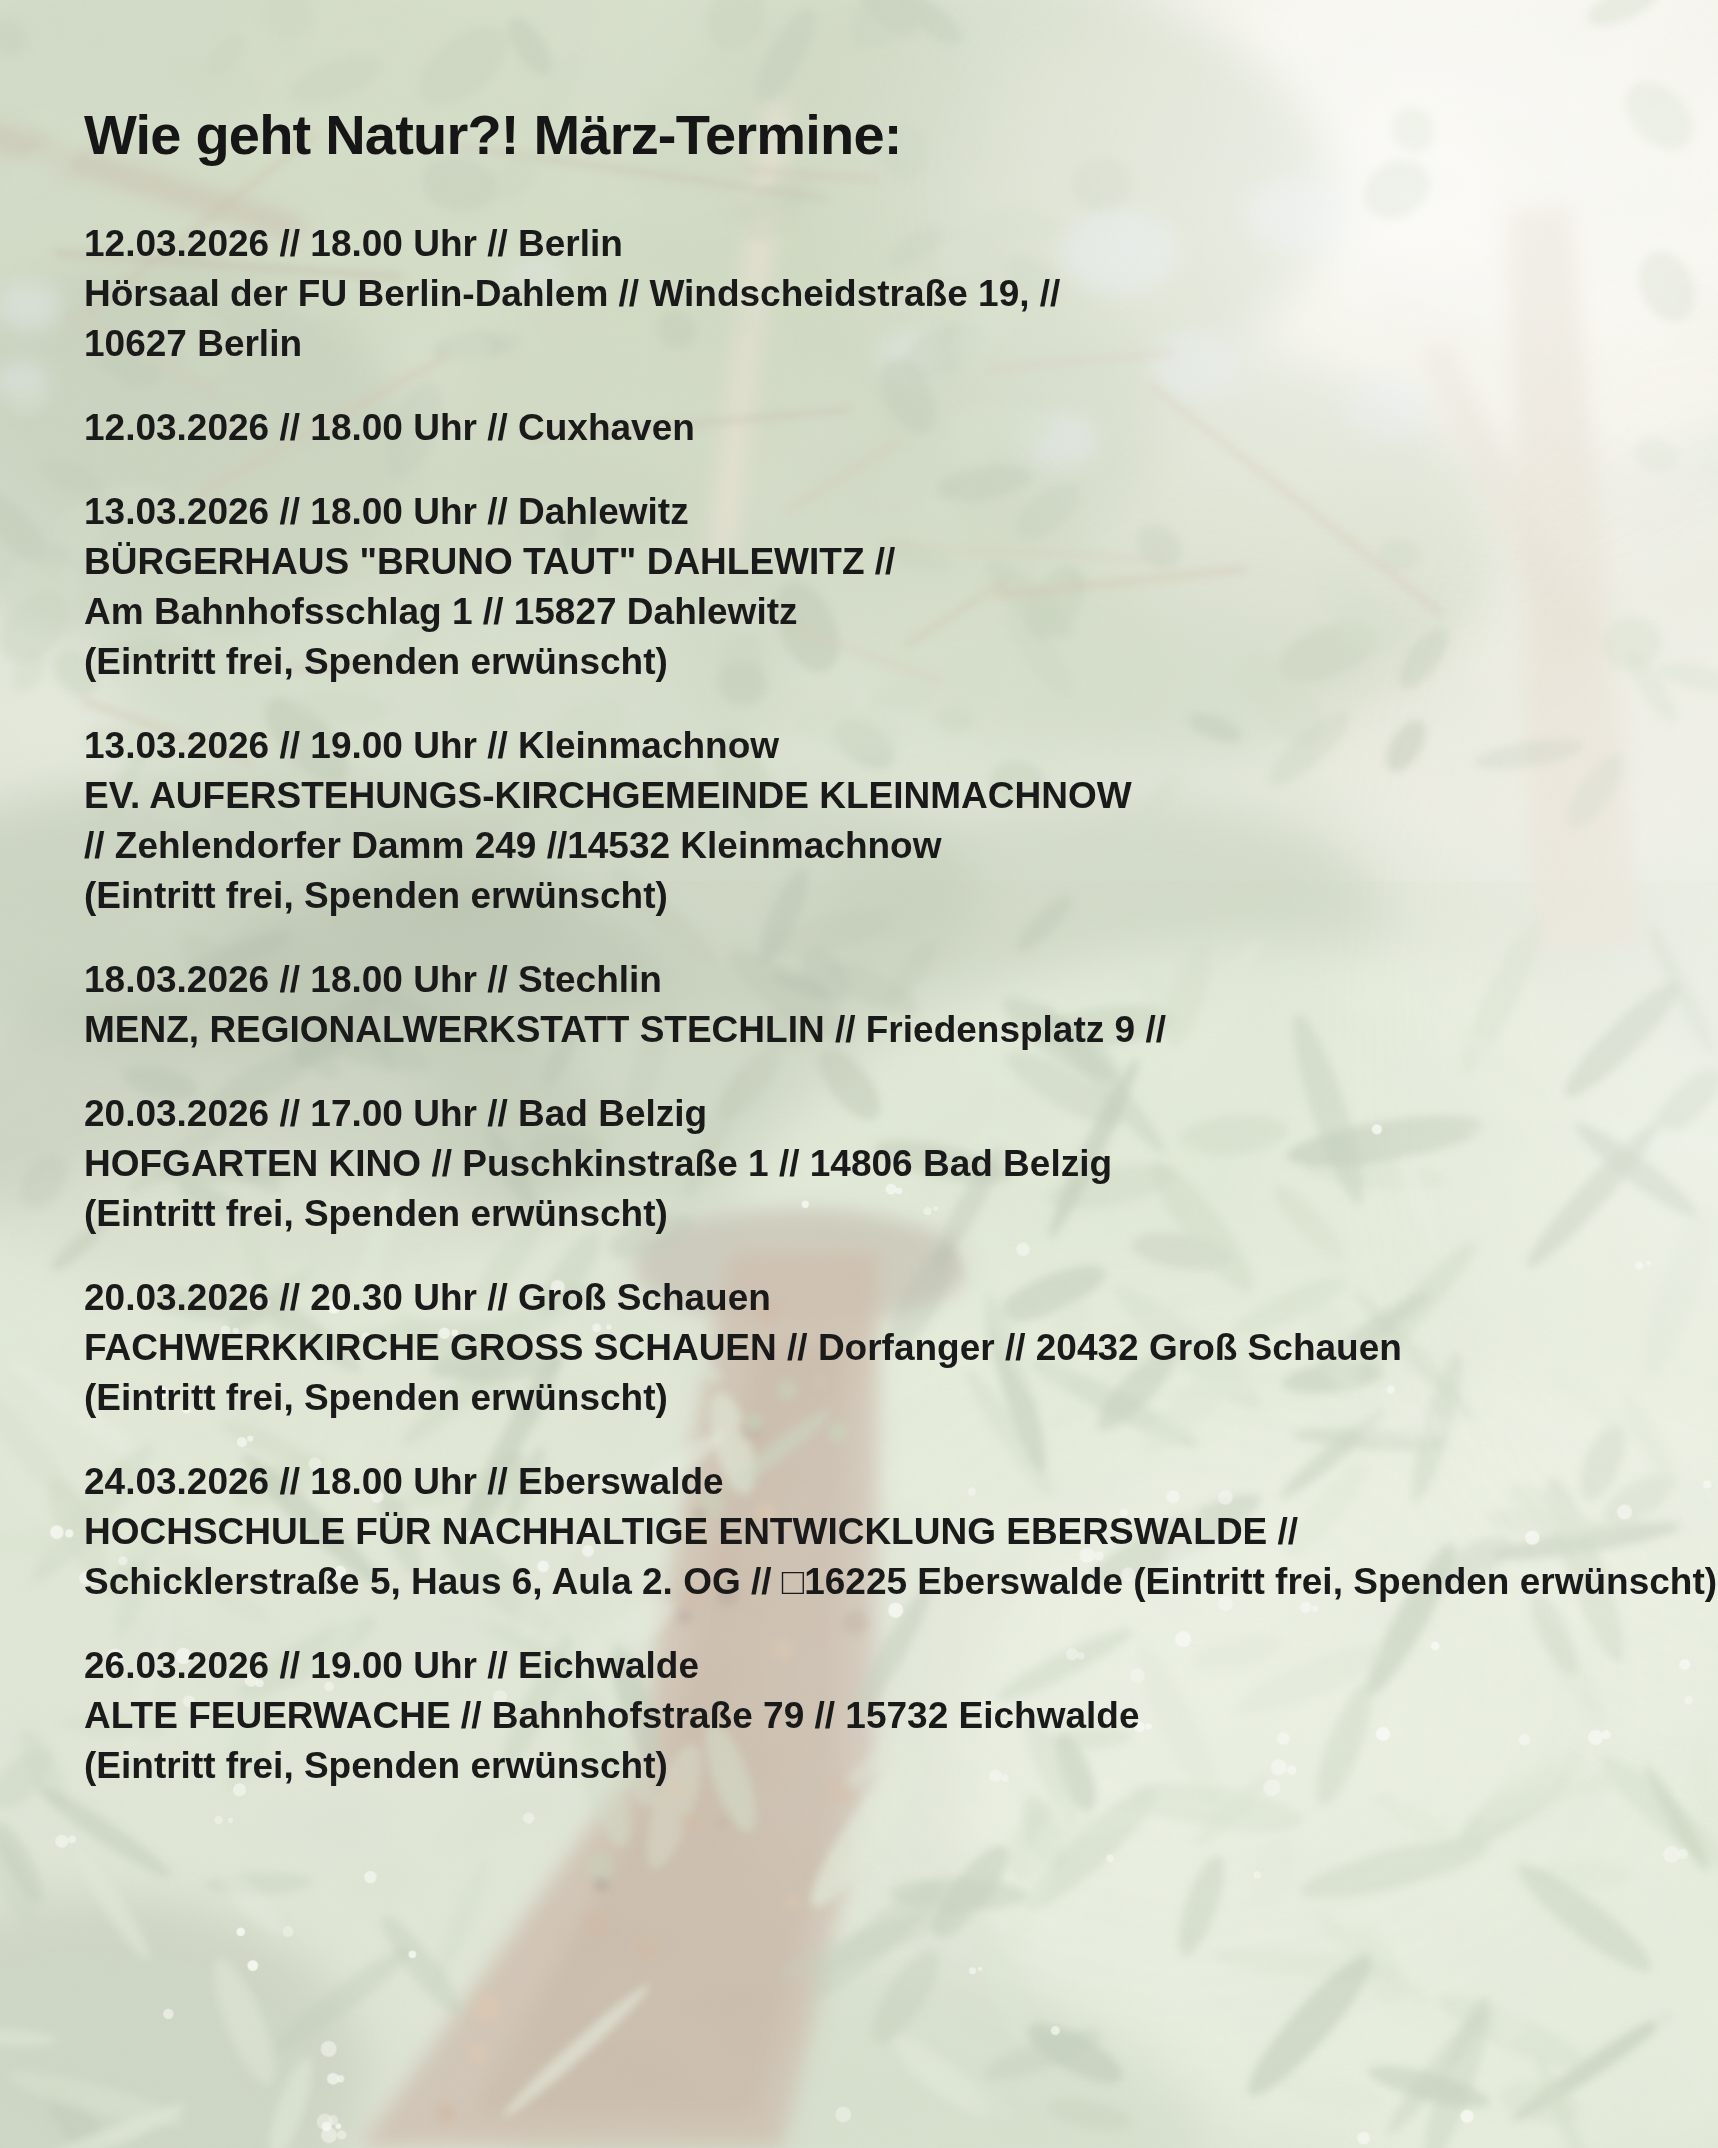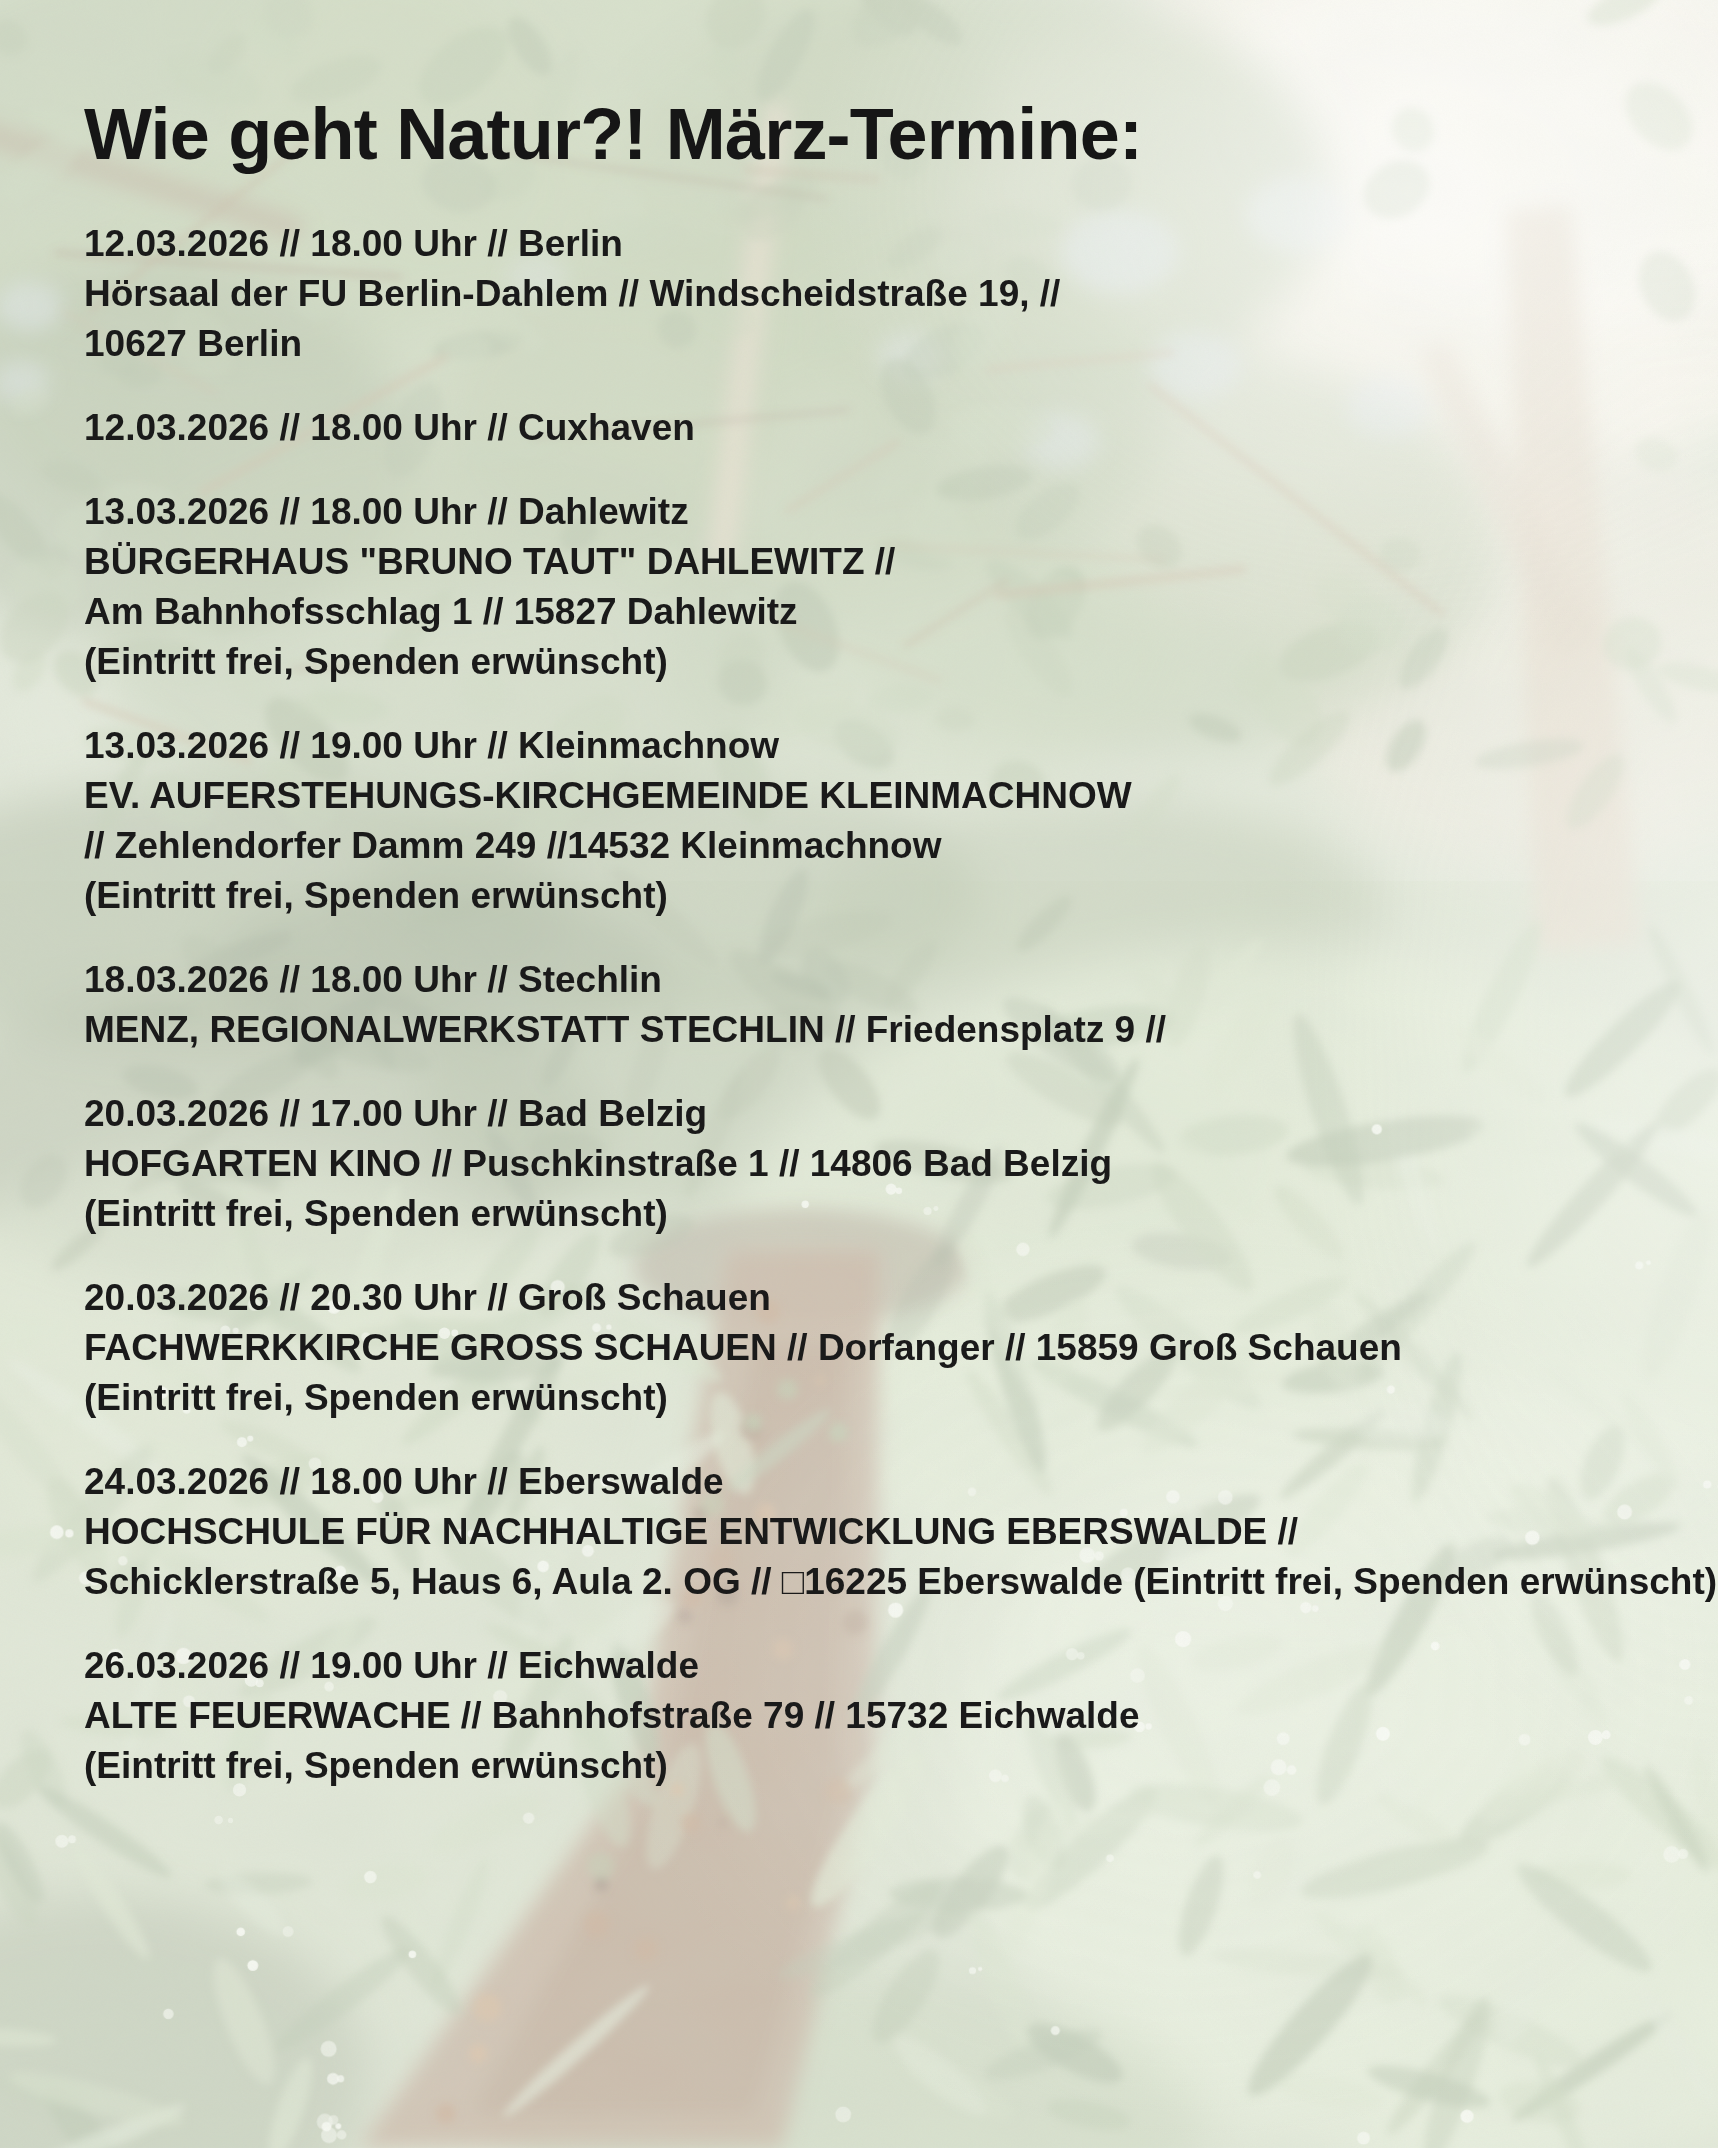--- a/index.html
+++ b/index.html
@@ -19,21 +19,21 @@
       linear-gradient(rgba(255,255,255,0.52), rgba(255,255,255,0.52));
   }
   .content{
     position:absolute;left:0;top:0;right:0;bottom:0;
     padding:84px 34px 0 84px;
     color:#1a1a1a;
     font-weight:700;
   }
   h1.title{
     margin:0 0 34px 0;
-    font-size:72px;
+    font-size:56px;
     line-height:101px;
     letter-spacing:-0.8px;
     white-space:nowrap;
     color:#161616;
   }
   .event{margin-bottom:34px;}
   .event-heading,.event-line{
     font-size:37px;
     line-height:50px;
     white-space:nowrap;
@@ -719,21 +719,21 @@
           <div class="event-heading">18.03.2026 // 18.00 Uhr // Stechlin</div>
           <div class="event-line">MENZ, REGIONALWERKSTATT STECHLIN // Friedensplatz 9 //</div>
         </div>
         <div class="event">
           <div class="event-heading">20.03.2026 // 17.00 Uhr // Bad Belzig</div>
           <div class="event-line">HOFGARTEN KINO // Puschkinstraße 1 // 14806 Bad Belzig</div>
           <div class="event-line">(Eintritt frei, Spenden erwünscht)</div>
         </div>
         <div class="event">
           <div class="event-heading">20.03.2026 // 20.30 Uhr // Groß Schauen</div>
-          <div class="event-line">FACHWERKKIRCHE GROSS SCHAUEN // Dorfanger // 15859 Groß Schauen</div>
+          <div class="event-line">FACHWERKKIRCHE GROSS SCHAUEN // Dorfanger // 20432 Groß Schauen</div>
           <div class="event-line">(Eintritt frei, Spenden erwünscht)</div>
         </div>
         <div class="event">
           <div class="event-heading">24.03.2026 // 18.00 Uhr // Eberswalde</div>
           <div class="event-line">HOCHSCHULE FÜR NACHHALTIGE ENTWICKLUNG EBERSWALDE //</div>
           <div class="event-line">Schicklerstraße 5, Haus 6, Aula 2. OG // □16225 Eberswalde (Eintritt frei, Spenden erwünscht)</div>
         </div>
         <div class="event">
           <div class="event-heading">26.03.2026 // 19.00 Uhr // Eichwalde</div>
           <div class="event-line">ALTE FEUERWACHE // Bahnhofstraße 79 // 15732 Eichwalde</div>

